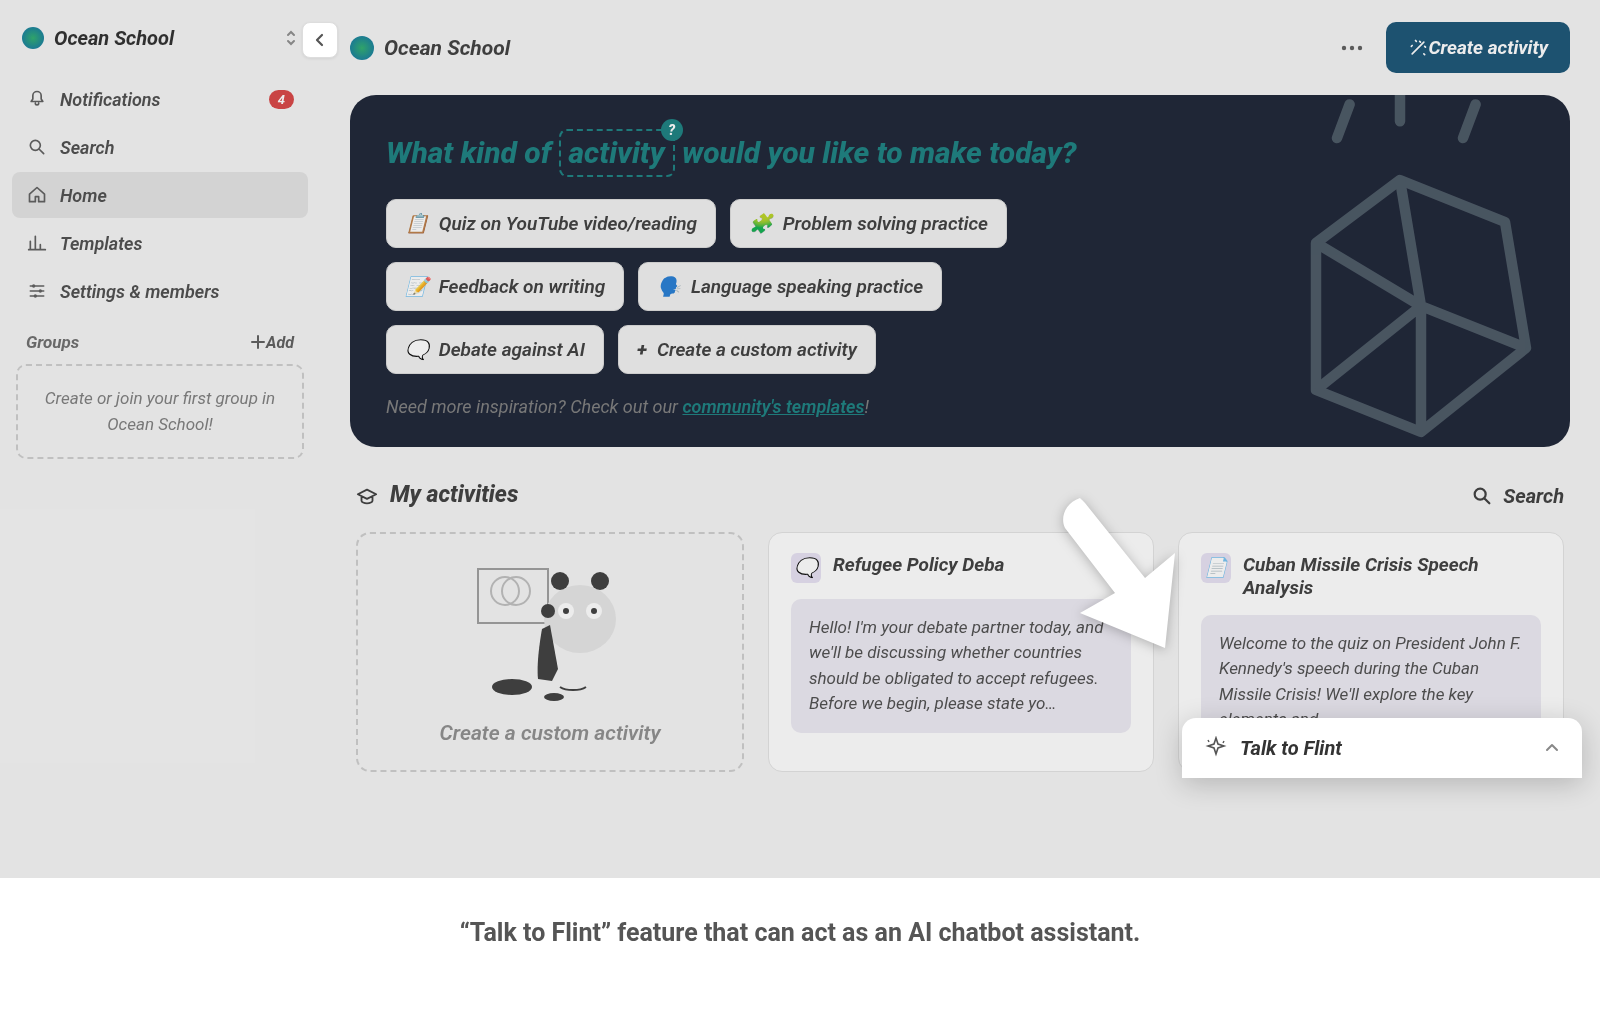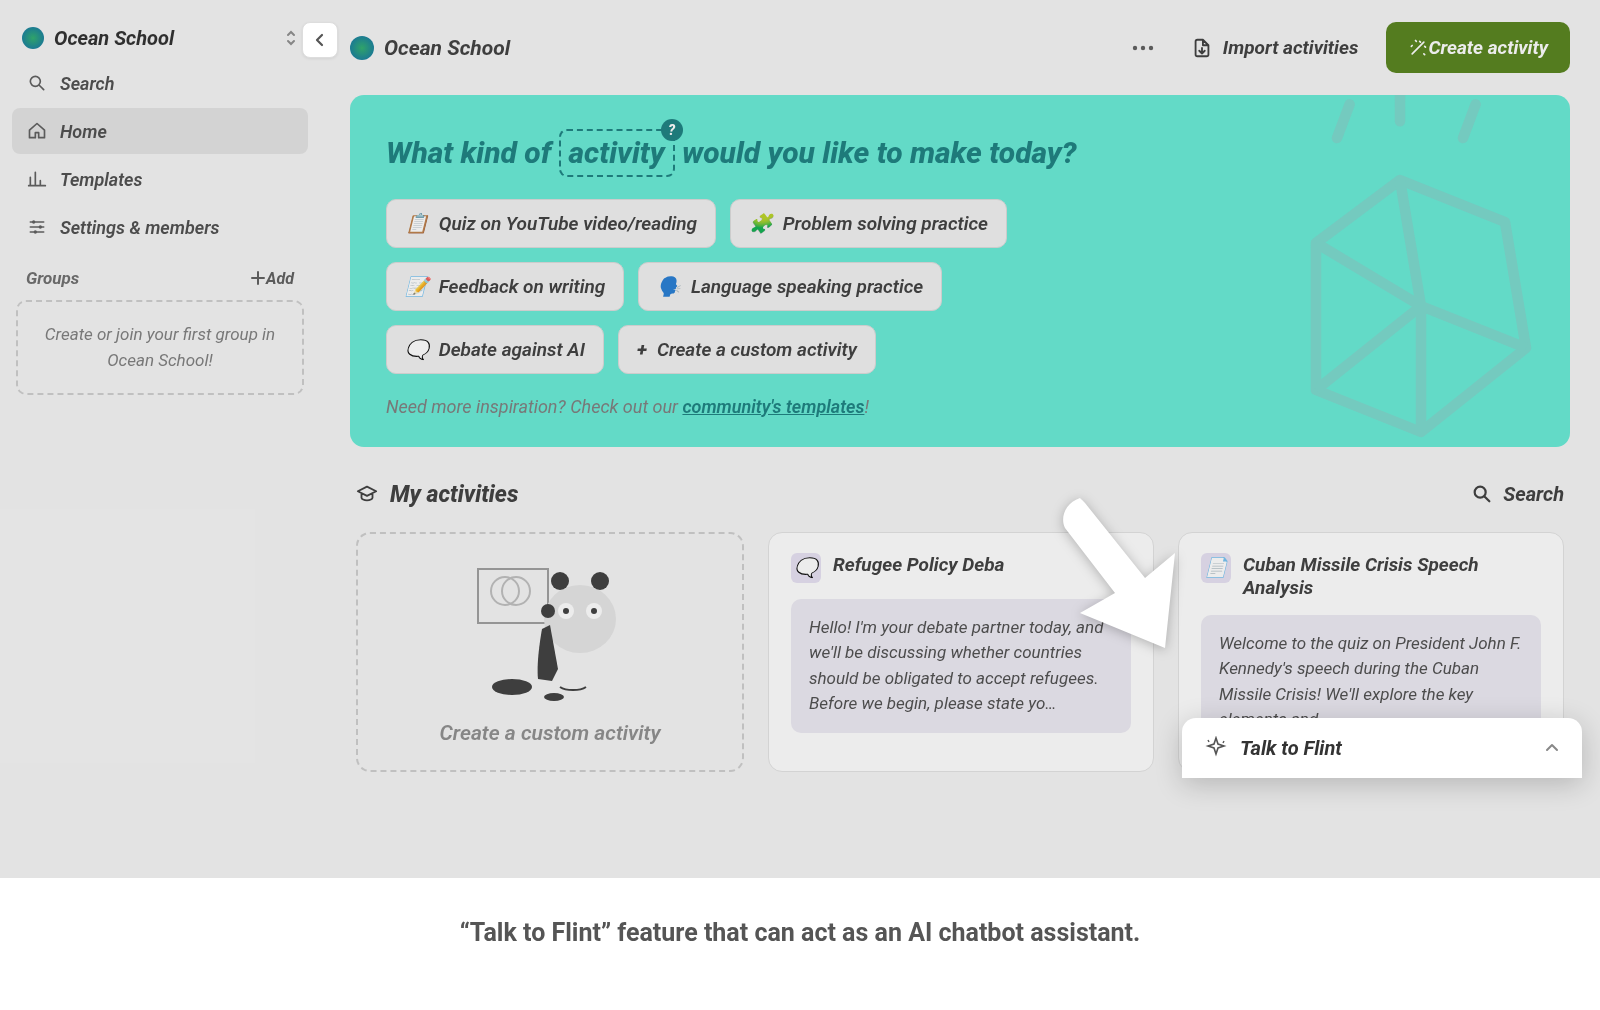--- a/index.html
+++ b/index.html
@@ -30,36 +30,36 @@
 .user-avatar { width: 24px; height: 24px; border-radius: 4px; background: linear-gradient(#a78, #756); }
 
 
 .main { flex: 1; background: #f5f5f5; display: flex; flex-direction: column; overflow: hidden; }
 .topbar { display: flex; align-items: center; padding: 22px 30px; gap: 14px; }
 .topbar-title { display: flex; align-items: center; gap: 10px; font-size: 21px; font-weight: 700; color: #333; }
 .topbar-school-avatar { width: 24px; height: 24px; border-radius: 50%; background: radial-gradient(#2a6, #06a); }
 .topbar-spacer { flex: 1; }
 .icon-btn { width: 40px; height: 40px; display: flex; align-items: center; justify-content: center; color: #555; border-radius: 8px; }
 .import-btn { display: flex; align-items: center; gap: 10px; font-size: 19px; font-weight: 700; color: #333; padding: 10px 14px; }
-.create-btn { display: flex; align-items: center; font-size: 19px; font-weight: 700; background: #4d7c0f; color: #fff; padding: 14px 22px; border-radius: 10px; }
-
-
-.hero { margin: 0 30px; background: #5eead4; border-radius: 14px; padding: 34px 36px 30px; position: relative; overflow: hidden; }
+.create-btn { display: flex; align-items: center; font-size: 19px; font-weight: 700; background: #0c4a6e; color: #fff; padding: 14px 22px; border-radius: 10px; }
+
+
+.hero { margin: 0 30px; background: #0f172a; border-radius: 26px; padding: 34px 36px 30px; position: relative; overflow: hidden; }
 .hero-title { font-size: 30px; font-weight: 800; color: #0d7a7a; line-height: 1.45; max-width: 720px; }
 .activity-word { position: relative; display: inline-block; border: 2.5px dashed #0d7a7a; border-radius: 8px; padding: 0 8px; }
 .activity-badge { position: absolute; right: -10px; top: -12px; width: 22px; height: 22px; background: #0d7a7a; color: #fff; border-radius: 50%; font-size: 14px; font-weight: 800; display: flex; align-items: center; justify-content: center; }
 .chip-row { display: flex; flex-wrap: wrap; gap: 14px; margin-top: 22px; max-width: 720px; }
 .chip { background: #f0f0f0; border: 1px solid #dadada; border-radius: 10px; padding: 12px 18px; font-size: 19px; font-weight: 600; color: #333; display: flex; align-items: center; gap: 10px; }
 .inspiration { margin-top: 22px; font-size: 18px; color: #777; }
 .inspiration a { color: #0d7a7a; text-decoration: underline; font-weight: 600; }
 .hero-bg-shape { position: absolute; right: -40px; top: -20px; width: 420px; height: 420px; opacity: 0.35; }
 
 
 .activities-section { padding: 34px 36px 0; }
-.activities-header { display: flex; align-items: center; gap: 12px; }
+.activities-header { display: flex; align-items: flex-end; gap: 12px; }
 .activities-title { font-size: 23px; font-weight: 800; color: #333; }
 .activities-spacer { flex: 1; }
 .search-activities { display: flex; align-items: center; gap: 10px; font-size: 20px; font-weight: 700; color: #333; }
 .activities-grid { display: flex; gap: 24px; margin-top: 24px; }
 .activity-card { flex: 1; min-width: 0; background: #fff; border: 1px solid #e2e2e2; border-radius: 14px; padding: 20px 22px; min-height: 240px; }
 .activity-card.dashed { background: transparent; border: 2.5px dashed #ccc; display: flex; flex-direction: column; align-items: center; justify-content: center; color: #888; font-size: 21px; font-weight: 600; }
 .activity-card-header { display: flex; align-items: flex-start; gap: 12px; font-size: 19px; font-weight: 700; color: #333; margin-bottom: 16px; }
 .activity-card-header .icon-box { width: 30px; height: 30px; border-radius: 6px; background: #e6e0f3; display: flex; align-items: center; justify-content: center; flex-shrink: 0; }
 .activity-card-body { background: #ece9f3; border-radius: 10px; padding: 16px 18px; font-size: 17px; color: #444; line-height: 1.5; }
 
@@ -95,20 +95,29 @@
           </svg>
       </span>
     </div>
 
     <div class="collapse-button">
       <svg width="14" height="14" viewBox="0 0 14 14">
           <path d="M9 2 L4 7 L9 12" stroke="currentColor" stroke-width="2.2" fill="none" stroke-linecap="round" stroke-linejoin="round"></path>
         </svg>
     </div>
 
+    <div class="nav-item" style="margin-top:18px;">
+      <span class="nav-icon">
+        <svg width="20" height="20" viewBox="0 0 24 24">
+            <path d="M12 3a5 5 0 0 0-5 5v4l-2 3h14l-2-3V8a5 5 0 0 0-5-5Zm-2 14a2 2 0 0 0 4 0" stroke="currentColor" stroke-width="2" fill="none" stroke-linecap="round" stroke-linejoin="round"></path>
+          </svg>
+      </span>
+      <span>Notifications</span>
+      <span class="badge">4</span>
+    </div>
 
     <div class="nav-item">
       <span class="nav-icon">
         <svg width="20" height="20" viewBox="0 0 24 24">
             <circle cx="10" cy="10" r="6" stroke="currentColor" stroke-width="2" fill="none"></circle>
             <path d="M15 15l5 5" stroke="currentColor" stroke-width="2" stroke-linecap="round"></path>
           </svg>
       </span>
       <span>Search</span>
     </div>
@@ -163,26 +172,20 @@
         <span class="topbar-school-avatar"></span>
         <span>Ocean School</span>
       </div>
       <div class="topbar-spacer"></div>
       <div class="icon-btn">
         <svg width="22" height="6" viewBox="0 0 22 6">
             <circle cx="3" cy="3" r="2.2" fill="currentColor"></circle>
             <circle cx="11" cy="3" r="2.2" fill="currentColor"></circle>
             <circle cx="19" cy="3" r="2.2" fill="currentColor"></circle>
           </svg>
-      </div>
-      <div class="import-btn">
-        <svg width="22" height="22" viewBox="0 0 24 24">
-            <path d="M13 3H7a2 2 0 0 0-2 2v14a2 2 0 0 0 2 2h10a2 2 0 0 0 2-2V9l-6-6zM13 3v6h6M12 12v6m-3-3 3 3 3-3" stroke="currentColor" stroke-width="2" fill="none" stroke-linecap="round" stroke-linejoin="round"></path>
-          </svg>
-        <span>Import activities</span>
       </div>
       <div class="create-btn">
         <svg width="20" height="20" viewBox="0 0 24 24">
             <path d="M5 19L19 5M14 4l1 1M20 10l1 1M4 10l1-1M10 4l-1-1M19 19l1 1" stroke="currentColor" stroke-width="2" stroke-linecap="round"></path>
           </svg>
         <span>Create activity</span>
       </div>
     </div>
 
     <div class="hero">

